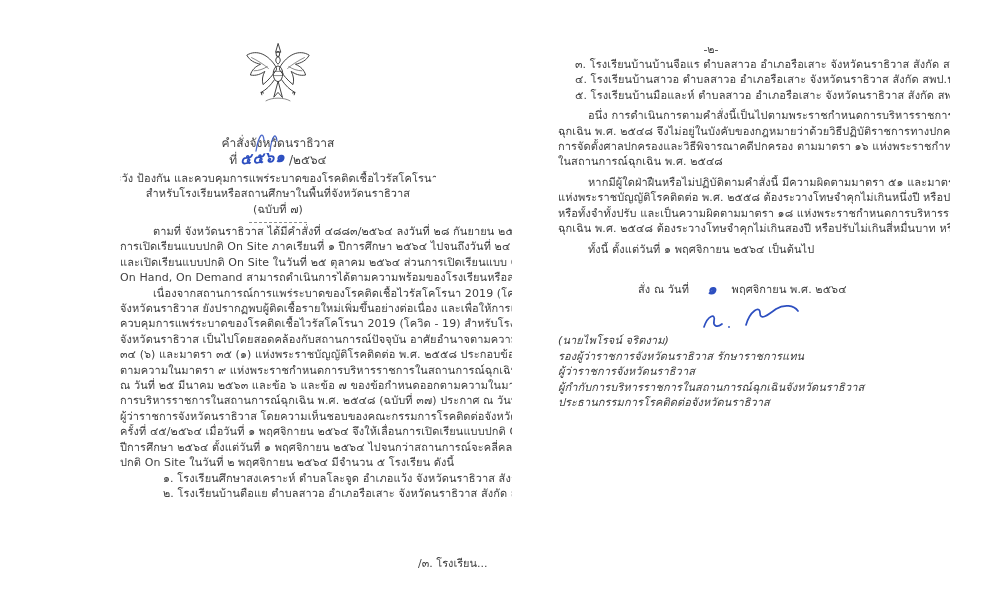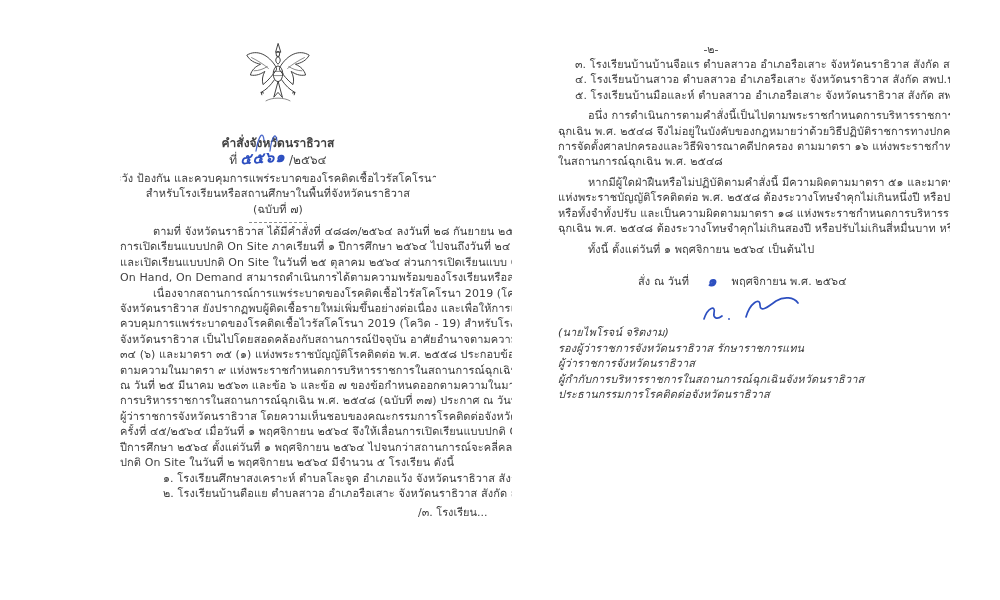--- a/index.html
+++ b/index.html
@@ -11,43 +11,43 @@
   .abs{position:absolute;}
   .line{
     font-size:11px;line-height:15.4px;white-space:nowrap;overflow:hidden;
     letter-spacing:.1px;
   }
   
   .p1-head{left:120px;top:40px;width:316px;}
   .p1-head .hrow{display:flex;justify-content:center;white-space:nowrap;align-items:baseline;}
   .p1-head .ht{font-size:12px;line-height:15px;}
   .emblem-wrap{display:flex;justify-content:center;}
-  .org-line{margin-top:26px;font-weight:bold;}
+  .org-line{margin-top:26px;}
   .num-line{margin-top:1px;}
   .hand{
     color:#2d4fc0;font-size:15px;line-height:14px;display:inline-block;
     transform:rotate(-4deg);margin:0 3px;position:relative;top:-1px;
     font-style:italic;font-weight:bold;letter-spacing:1px;
   }
   .subj{margin-top:3px;}
   .dash-sep{
     margin:5px auto 0 auto;width:58px;height:0;border-top:1px dashed #8a8a8a;
   }
   .p1-body{left:120px;top:224px;width:392px;}
   .p1-ind{text-indent:33px;}
   .p1-item{text-indent:43px;}
-  .cont-note{left:418px;top:503px;font-size:11px;white-space:nowrap;}
+  .cont-note{left:418px;top:554px;font-size:11px;white-space:nowrap;}
   
   .p2{left:558px;top:42px;width:392px;}
   .pagenum{width:306px;text-align:center;font-size:11px;line-height:15px;}
   .p2-item{text-indent:17px;}
   .p2-ind{text-indent:30px;}
   .gap{margin-top:5px;}
   .gap6{margin-top:6px;}
-  .date-line{margin-top:16px;padding-left:80px;display:flex;align-items:center;white-space:nowrap;}
+  .date-line{margin-top:24px;padding-left:80px;display:flex;align-items:center;white-space:nowrap;}
   .date-line .hand{transform:rotate(-2deg);margin:0 14px 0 18px;}
   .sig-scribble{margin:4px 0 0 140px;display:block;}
   .sig-block{width:320px;text-align:left;font-style:italic;}
   .sig-block .line{white-space:nowrap;overflow:visible;}
   .flourish{left:250px;top:128px;}
 </style>
 </head>
 <body>
 
 <div class="abs p1-head">

